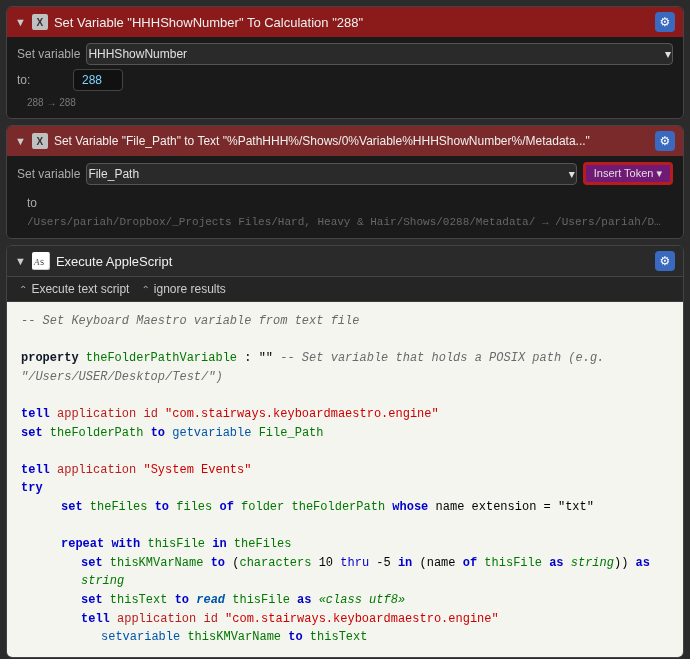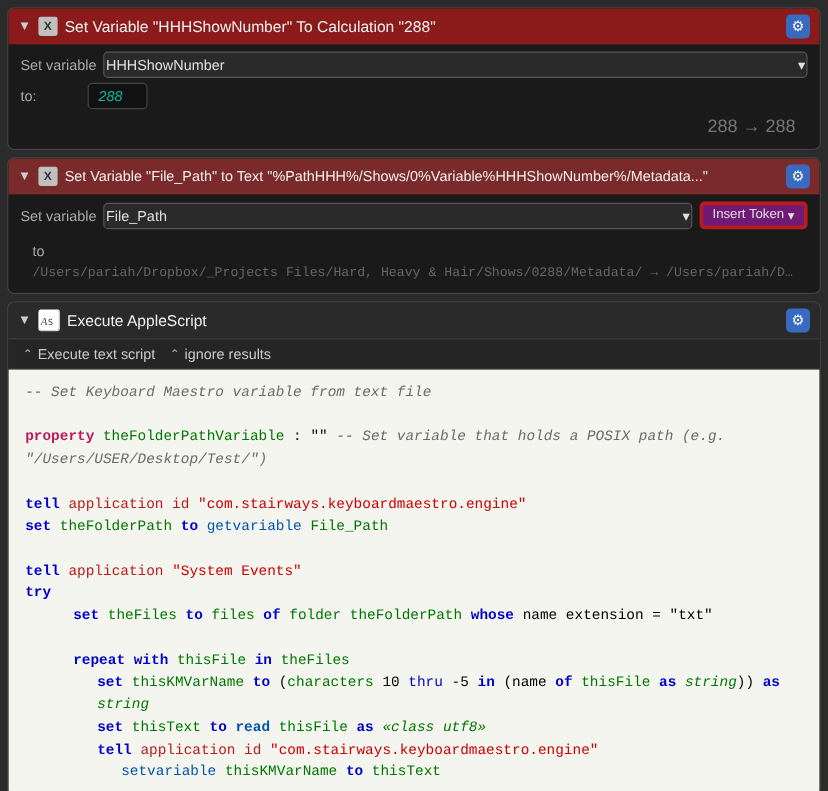--- a/index.html
+++ b/index.html
@@ -96,32 +96,30 @@
       flex: 1;
       display: flex;
       align-items: center;
       justify-content: space-between;
     }
 
     .field-value {
       background: #111;
       border: 1px solid #444;
       border-radius: 4px;
-      color: #14b8a6;
+      color: #7dd3fc;
       padding: 3px 8px;
       font-size: 12px;
       min-width: 50px;
-      font-style: italic;
     }
 
     .arrow-preview {
       color: #777;
-      font-size: 15px;
+      font-size: 10px;
       padding: 2px 10px 4px;
-      text-align: right;
     }
 
     .insert-token-btn {
       background: #701a75;
       border: 3px solid #b91c1c;
       border-radius: 4px;
       color: #e0e0e0;
       padding: 2px 8px;
       font-size: 11px;
       cursor: pointer;
@@ -216,34 +214,34 @@
       font-size: 12px;
       line-height: 1.55;
       color: #000;
       min-height: 340px;
       overflow-y: auto;
       position: relative;
     }
 
     
     .kw-comment { color: #6a6a6a; font-style: italic; }
-    .kw-property { color: #be185d; font-weight: bold; text-align: right; }
+    .kw-property { color: #0f172a; font-weight: bold; text-align: right; }
     .kw-tell { color: #0000cc; font-weight: bold; }
     .kw-end { color: #0000cc; font-weight: bold; }
     .kw-set { color: #0000cc; font-weight: bold; }
     .kw-to { color: #0000cc; font-weight: bold; }
     .kw-var { color: #007700; }
     .kw-of { color: #0000cc; font-weight: bold; }
     .kw-class { color: #007700; font-style: italic; }
     .kw-repeat { color: #0000cc; font-weight: bold; }
     .kw-with { color: #0000cc; font-weight: bold; }
     .kw-in { color: #0000cc; font-weight: bold; }
     .kw-whose { color: #0000cc; font-weight: bold; }
     .kw-name { color: #000; }
-    .kw-read { color: #0055aa; font-weight: bold; }
+    .kw-read { color: #0055aa; font-weight: bold; font-style: italic; }
     .kw-as { color: #0000cc; font-weight: bold; }
     .kw-try { color: #0000cc; font-weight: bold; }
     .kw-appid { color: #cc0000; }
     .kw-getvar { color: #0055aa; }
     .kw-setvar { color: #0055aa; }
     .kw-files { color: #007700; }
     .kw-folder { color: #007700; }
     .kw-characters { color: #007700; }
     .kw-thru { color: #0000cc; font-weight: normal; }
     .kw-app { color: #b91c1c; }

